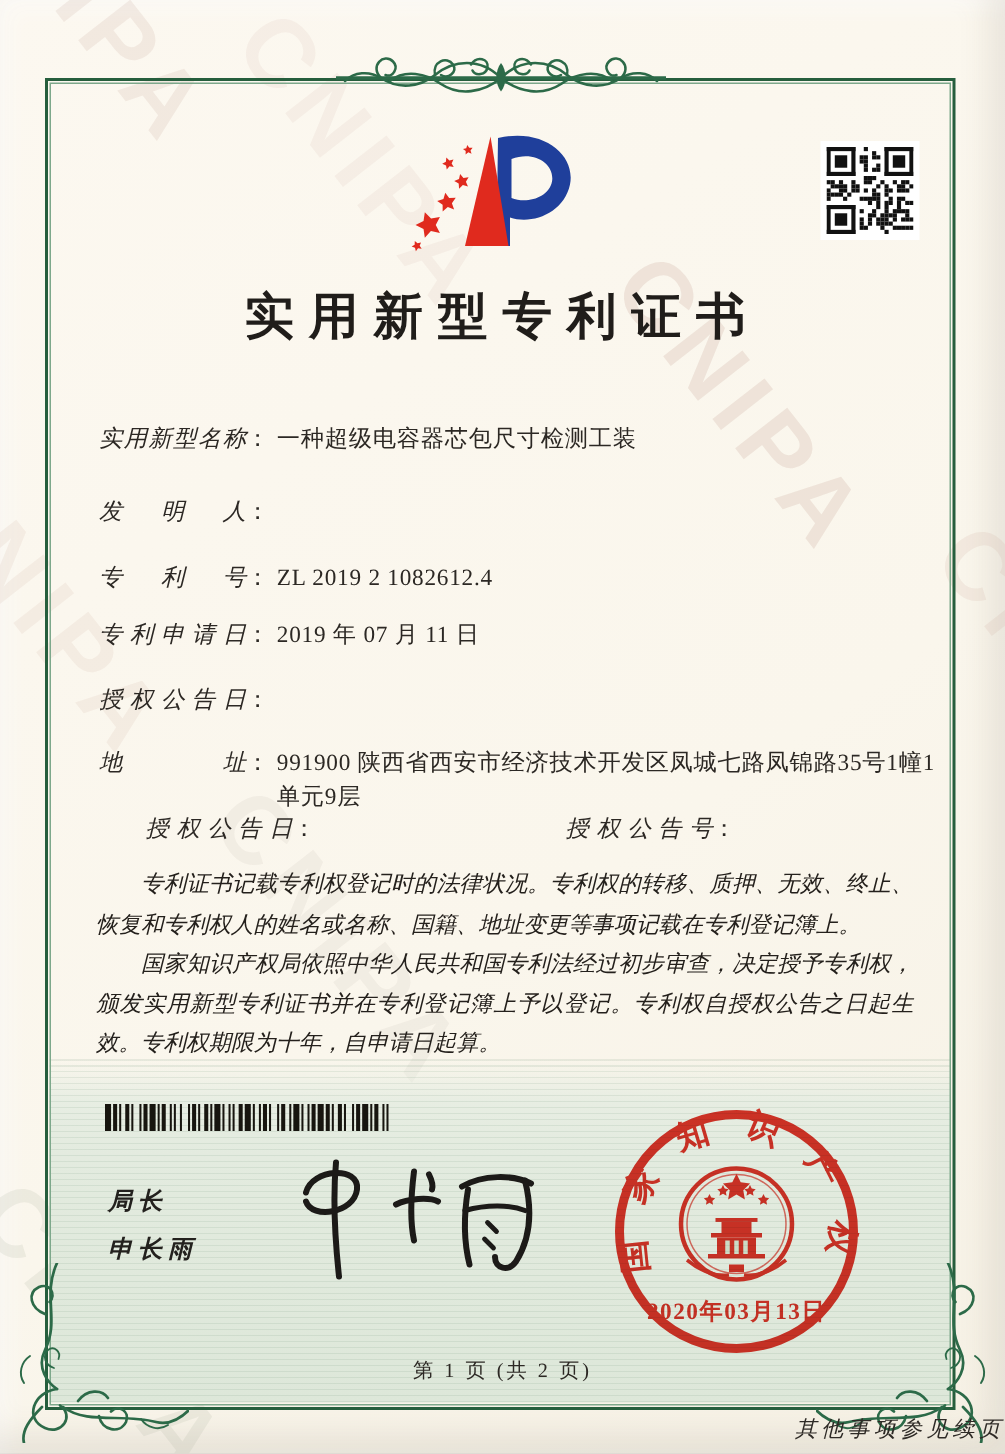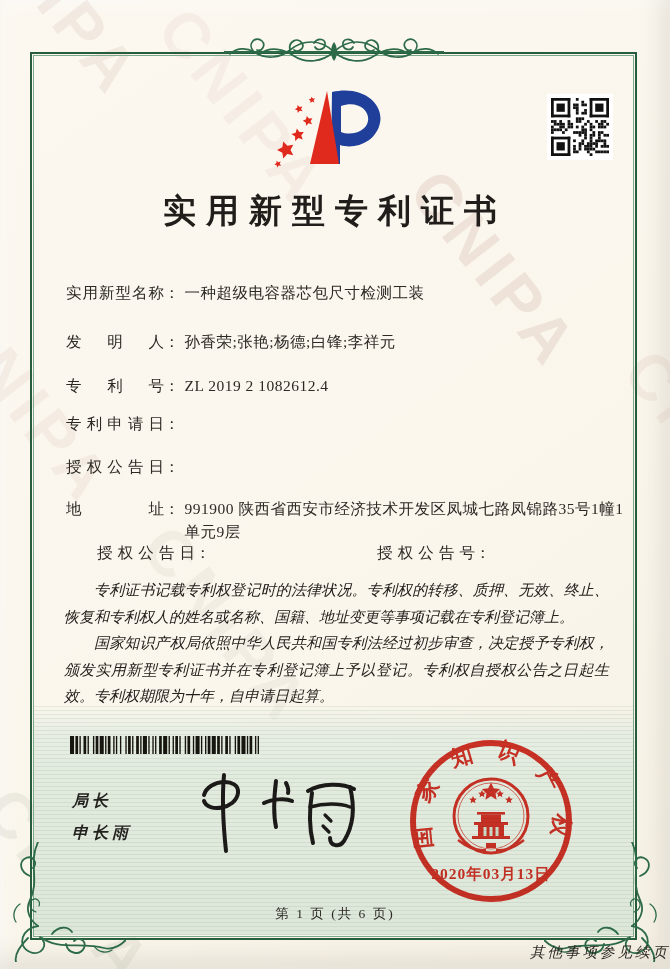--- a/index.html
+++ b/index.html
@@ -23,21 +23,21 @@
   .wm.f6{left:112px;top:588px;color:rgba(170,160,150,.10)}
   .wm.f7{left:-46px;top:850px;color:rgba(160,170,150,.15)}
   
   .cert-no{position:absolute;left:66px;top:82px;font-size:15px;letter-spacing:2px;color:#3a3530;}
   .logo{position:absolute;left:256px;top:88px;width:154px;height:100px;}
   .qr{position:absolute;left:547px;top:94px;width:66px;height:66px;background:#fff;padding:4px;box-sizing:border-box;}
   .title{position:absolute;left:0;top:189px;width:100%;text-align:center;
          font-size:33px;font-weight:700;letter-spacing:10px;color:#201d1a;}
   
   .row{position:absolute;left:66px;display:flex;font-size:15.5px;line-height:23px;color:#2c2824;}
-  .lab{width:98px;text-align:justify;text-align-last:justify;flex:none;}
+  .lab{width:98px;text-align:justify;text-align-last:justify;flex:none;font-style:italic;}
   .colon{flex:none;padding-right:5px;}
   .val{letter-spacing:.5px;}
   .r1{top:281px}.r2{top:330px}.r3{top:374px}.r4{top:412px}.r5{top:455px}
   .r6{top:497px}.r6 .val{width:448px;}
   .r7{top:541px;width:545px;}
   .pair{display:flex;margin-left:31px;}
   .pair2{position:absolute;left:280px;top:0;}
   
   .paras{position:absolute;left:64px;top:577px;width:545px;font-size:15px;line-height:26.5px;
          text-align:justify;color:#24201c;font-style:italic;}
@@ -279,30 +279,30 @@
   <div class="title">实用新型专利证书</div>
 
   <div class="row r1">
     <span class="lab">实用新型名称</span>
       <span class="colon">：</span>
       <span class="val">一种超级电容器芯包尺寸检测工装</span>
   </div>
   <div class="row r2">
     <span class="lab">发明人</span>
       <span class="colon">：</span>
-      <span class="val">孙香荣;张艳;杨德;白锋;李祥元</span>
   </div>
   <div class="row r3">
     <span class="lab">专利号</span>
       <span class="colon">：</span>
       <span class="val">ZL 2019 2 1082612.4</span>
   </div>
   <div class="row r4">
     <span class="lab">专利申请日</span>
       <span class="colon">：</span>
+      <span class="val">2019 年 07 月 11 日</span>
   </div>
   <div class="row r5">
     <span class="lab">授权公告日</span>
       <span class="colon">：</span>
   </div>
   <div class="row r6">
     <span class="lab">地址</span>
       <span class="colon">：</span>
       <span class="val">991900 陕西省西安市经济技术开发区凤城七路凤锦路35号1幢1单元9层</span>
   </div>
@@ -424,16 +424,16 @@
       <g stroke="#df2418" stroke-width="3" fill="none">
         <circle cx="93" cy="88" r="37"></circle>
         <circle cx="93" cy="88" r="33" stroke-width="1" opacity="0.7"></circle>
         <path d="M60,112 C70,120 80,123 88,122" stroke-width="2.4"></path>
         <path d="M126,112 C116,120 106,123 98,122" stroke-width="2.4"></path>
       </g>
       <text x="93" y="151" text-anchor="middle" font-size="15.5" font-weight="700" fill="#df2418" letter-spacing="1" font-family="Liberation Serif, DejaVu Serif, serif">2020年03月13日</text>
     </g>
   </svg>
 
-  <div class="page-num">第 1 页 (共 6 页)</div>
+  <div class="page-num">第 1 页 (共 2 页)</div>
   <div class="note">其他事项参见续页</div>
 
 </div>
 
 </body></html>

